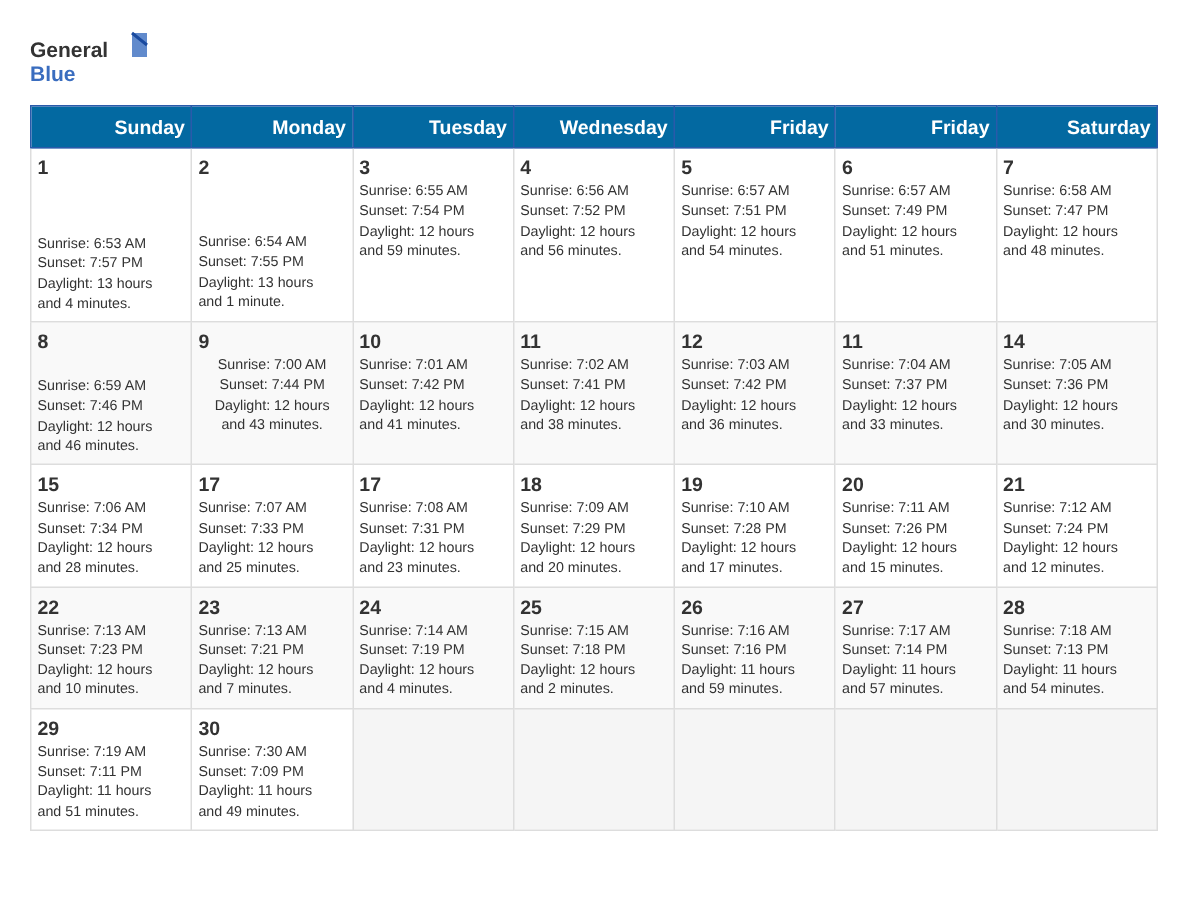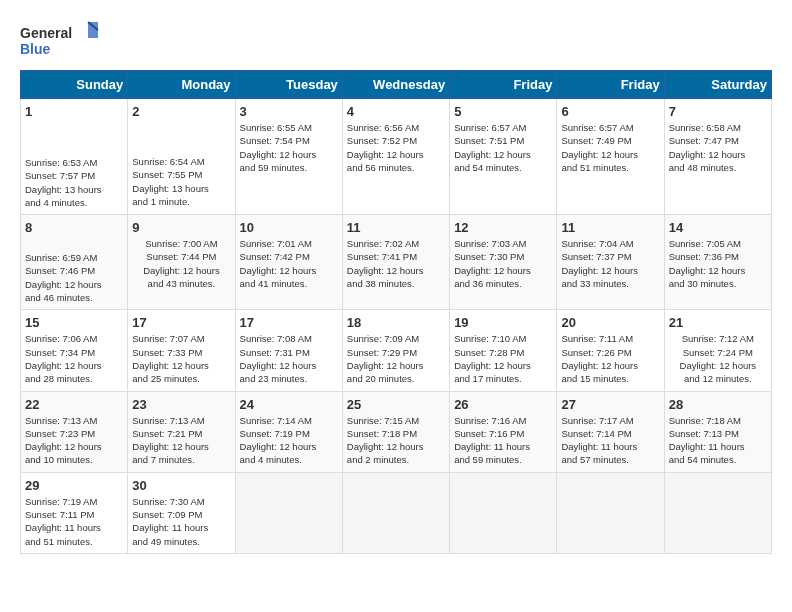--- a/index.html
+++ b/index.html
@@ -182,21 +182,21 @@
         <td>
           <span class="day-num">11</span>
           <div class="day-info" style="white-space: pre-line;">Sunrise: 7:02 AM
 Sunset: 7:41 PM
 Daylight: 12 hours
 and 38 minutes.</div>
         </td>
         <td>
           <span class="day-num">12</span>
           <div class="day-info" style="white-space: pre-line;">Sunrise: 7:03 AM
-Sunset: 7:30 PM
+Sunset: 7:42 PM
 Daylight: 12 hours
 and 36 minutes.</div>
         </td>
         <td>
           <span class="day-num">11</span>
           <div class="day-info" style="white-space: pre-line;">Sunrise: 7:04 AM
 Sunset: 7:37 PM
 Daylight: 12 hours
 and 33 minutes.</div>
         </td>
@@ -246,21 +246,21 @@
         </td>
         <td>
           <span class="day-num">20</span>
           <div class="day-info" style="white-space: pre-line;">Sunrise: 7:11 AM
 Sunset: 7:26 PM
 Daylight: 12 hours
 and 15 minutes.</div>
         </td>
         <td>
           <span class="day-num">21</span>
-          <div class="day-info" style="white-space: pre-line; text-align: center;">Sunrise: 7:12 AM
+          <div class="day-info" style="white-space: pre-line;">Sunrise: 7:12 AM
 Sunset: 7:24 PM
 Daylight: 12 hours
 and 12 minutes.</div>
         </td>
       </tr>
       <tr>
         <td>
           <span class="day-num">22</span>
           <div class="day-info" style="white-space: pre-line;">Sunrise: 7:13 AM
 Sunset: 7:23 PM

